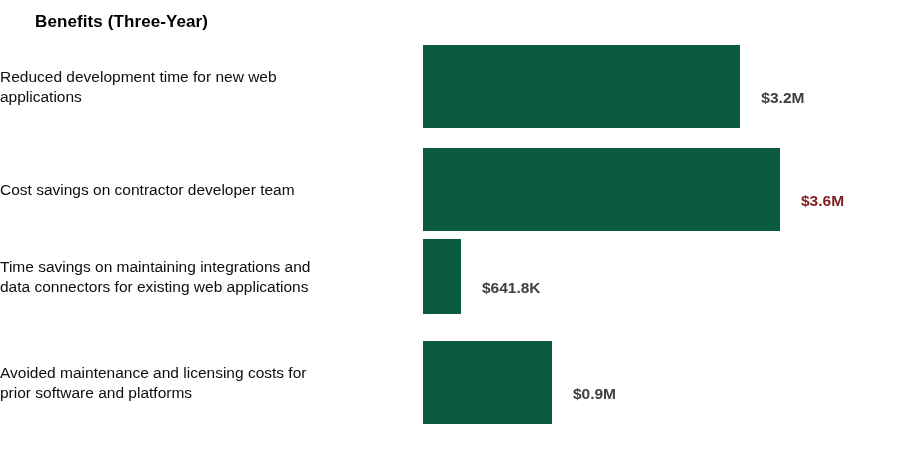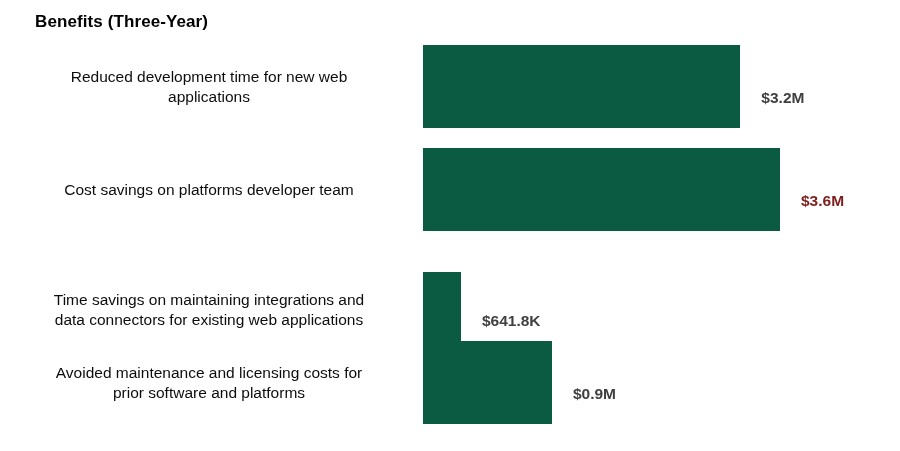--- a/index.html
+++ b/index.html
@@ -27,21 +27,21 @@
   }
   .bar-row {
     position: absolute;
     left: 0;
     width: 900px;
   }
   .cat-label {
     position: absolute;
     left: 0px;
     width: 418px;
-    text-align: center;
+    text-align: left;
     font-size: 15.5px;
     color: #0d0d0d;
     line-height: 1.32;
     top: 50%;
     transform: translateY(-50%);
   }
   .bar-track {
     position: absolute;
     left: 423px;
     top: 0;
@@ -74,27 +74,27 @@
 
   <div id="bars-container">
       <div class="bar-row" style="top: 45px; height: 83px;">
         <div class="cat-label">Reduced development time for new web<br>applications</div>
         <div class="bar-track">
           <div class="bar-rect" style="width: 317.333px; background: rgb(10, 91, 66);"></div>
           <div class="bar-value" style="left: 338.333px; color: rgb(63, 63, 63);">$3.2M</div>
         </div>
       </div>
       <div class="bar-row" style="top: 148px; height: 83px;">
-        <div class="cat-label">Cost savings on platforms developer team</div>
+        <div class="cat-label">Cost savings on contractor developer team</div>
         <div class="bar-track">
           <div class="bar-rect" style="width: 357px; background: rgb(10, 91, 66);"></div>
           <div class="bar-value" style="left: 378px; color: #7f1d1d;">$3.6M</div>
         </div>
       </div>
-      <div class="bar-row" style="top: 272px; height: 75px;">
+      <div class="bar-row" style="top: 239px; height: 75px;">
         <div class="cat-label">Time savings on maintaining integrations and<br>data connectors for existing web applications</div>
         <div class="bar-track">
           <div class="bar-rect" style="width: 37.9511px; background: rgb(10, 91, 66);"></div>
           <div class="bar-value" style="left: 58.9511px; color: rgb(63, 63, 63);">$641.8K</div>
         </div>
       </div>
       <div class="bar-row" style="top: 341px; height: 83px;">
         <div class="cat-label">Avoided maintenance and licensing costs for<br>prior software and platforms</div>
         <div class="bar-track">
           <div class="bar-rect" style="width: 128.917px; background: rgb(10, 91, 66);"></div>

